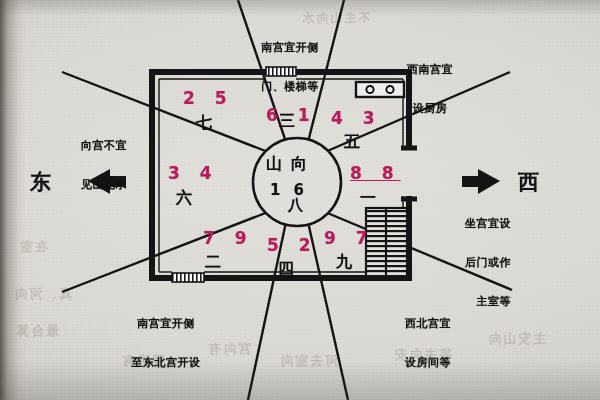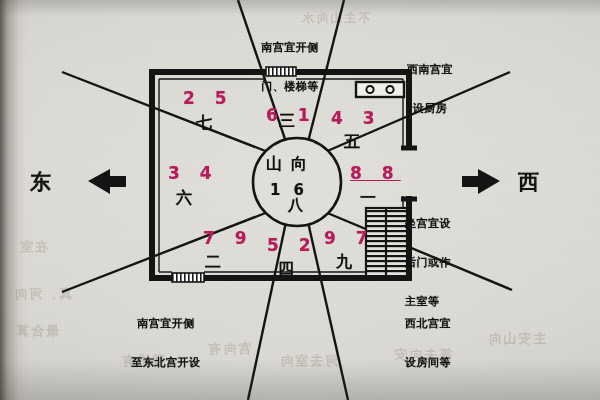--- a/index.html
+++ b/index.html
@@ -261,22 +261,26 @@
   <div class="cn note" style="left:235px; top:16px; width:110px;">
     <div>南宫宜开侧</div>
     <div>门、楼梯等</div>
   </div>
 
   <div class="cn note" style="left:380px; top:38px; width:100px;">
     <div>西南宫宜</div>
     <div>设厨房</div>
   </div>
 
-
-  <div class="cn note" style="left:405px; top:192px; width:86px; text-align:left;">
+  <div class="cn note" style="left:56px; top:114px; width:96px;">
+    <div>向宫不宜</div>
+    <div>见山见水</div>
+  </div>
+
+  <div class="cn note" style="left:425px; top:192px; width:86px; text-align:right;">
     <div>坐宫宜设</div>
     <div>后门或作</div>
     <div>主室等</div>
   </div>
 
   <div class="cn note" style="left:96px; top:292px; width:140px;">
     <div>南宫宜开侧</div>
     <div>至东北宫开设</div>
   </div>
 

